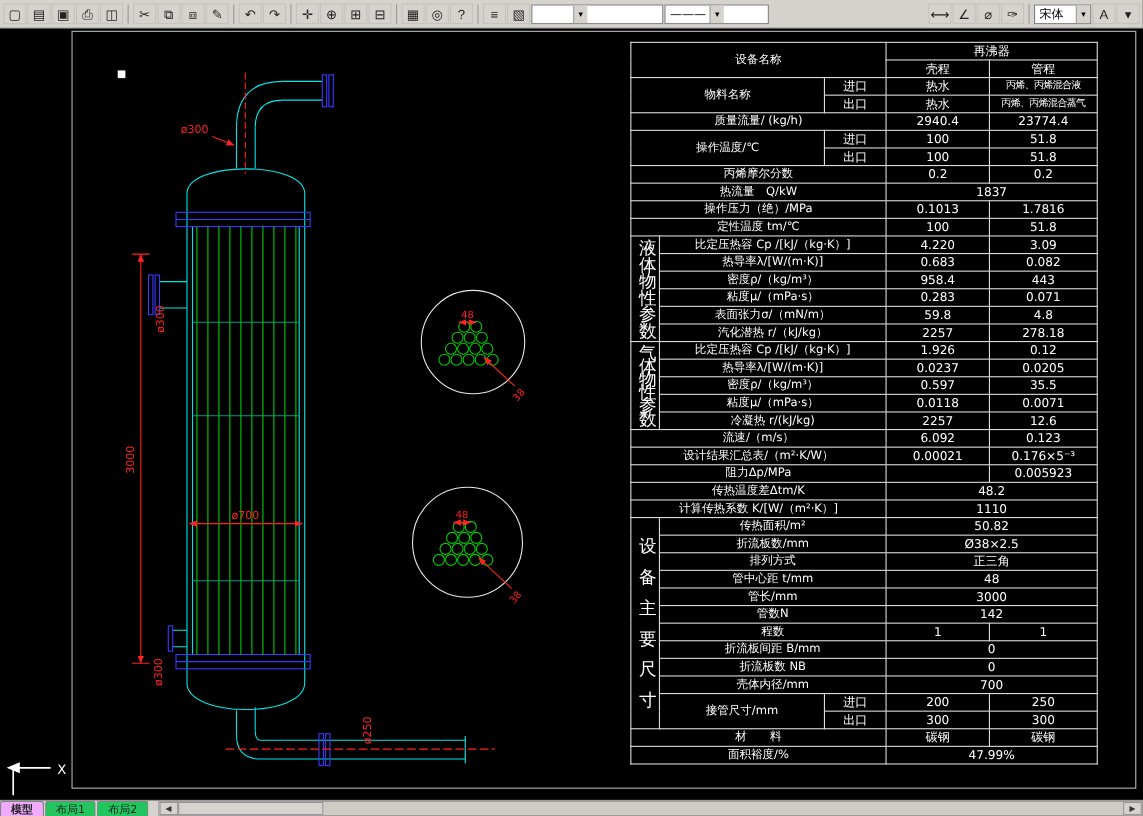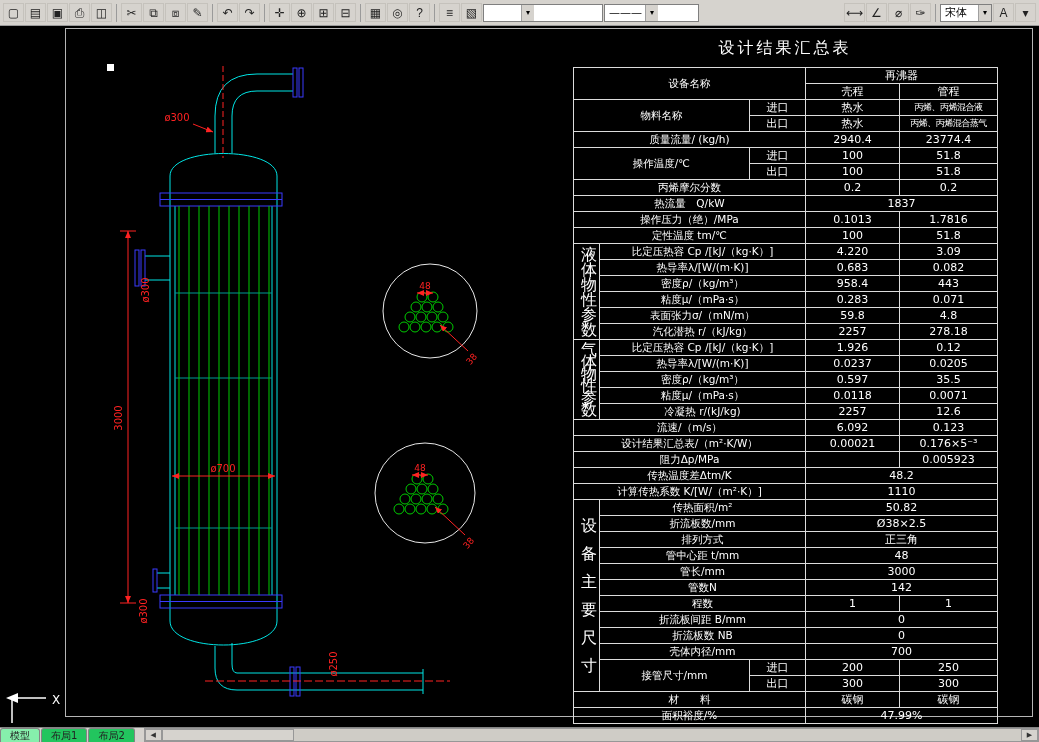--- a/index.html
+++ b/index.html
@@ -24,21 +24,21 @@
   .res td{border:1px solid #dcdcdc;font-size:11px;text-align:center;padding:0 1px;height:15px;line-height:1.05;overflow:hidden;color:#fff}
   .res .sm{font-size:9px;letter-spacing:-0.5px}
   .res .lbl{font-size:10.5px}
   .res .vg{word-break:break-all;padding:0 7px;font-size:16px}
   .res .vg-l{line-height:15px}
   .res .vg-g{line-height:12px}
   .res .vg-s{line-height:28px}
   
   .tabbar{height:15px;background:#d6d3ce;display:flex;align-items:stretch;font-size:10px;border-top:1px solid #848484;box-sizing:border-box}
   .tab{padding:0 9px;display:flex;align-items:center;background:#22c55e;border:1px solid #848484;border-bottom:none;color:#222;border-radius:3px 3px 0 0;margin-right:1px;cursor:default;white-space:nowrap}
-  .tab.active{background:#86efac;font-weight:normal}
+  .tab.active{background:#f0abfc;font-weight:bold}
   .hscroll{flex:1;display:flex;margin-left:8px;background:#cfccc6;border:1px solid #979797;box-sizing:border-box}
   .sarrow{width:15px;background:#d6d3ce;border:1px solid #979797;font-size:7px;display:flex;align-items:center;justify-content:center;color:#333}
   .sthumb{width:130px;background:#d6d3ce;border:1px solid #979797}
   .strack{flex:1}
   
   .cy{stroke:#00e5e5;fill:none;stroke-width:1}
   .cyd{stroke:#009999;fill:none;stroke-width:1}
   .gn{stroke:#00cc00;fill:none;stroke-width:1}
   .bl{stroke:#3a3aff;fill:none;stroke-width:1}
   .rd{stroke:#ff2222;fill:none;stroke-width:1}
@@ -234,21 +234,20 @@
           <use href="#bundle" x="360" y="465"></use>
         </g>
       <line x1="347" y1="447" x2="363" y2="447" class="rd" marker-start="url(#arw)" marker-end="url(#arw)"></line>
       <text x="355" y="443" class="dimsm" text-anchor="middle">48</text>
       <line x1="370" y1="479" x2="400" y2="507" class="rd" marker-start="url(#arw)"></line>
       <text transform="rotate(-50 406 517)" x="406" y="517" class="dimsm" text-anchor="middle">38</text>
     </g>
   </svg>
 
   <div class="tablewrap">
-    <div class="tbl-title">设计结果汇总表</div>
     <table class="res">
       <colgroup>
           <col style="width:26px">
           <col style="width:150px">
           <col style="width:56px">
           <col style="width:94px">
           <col style="width:98px">
         </colgroup>
       <tbody>
           <tr>

